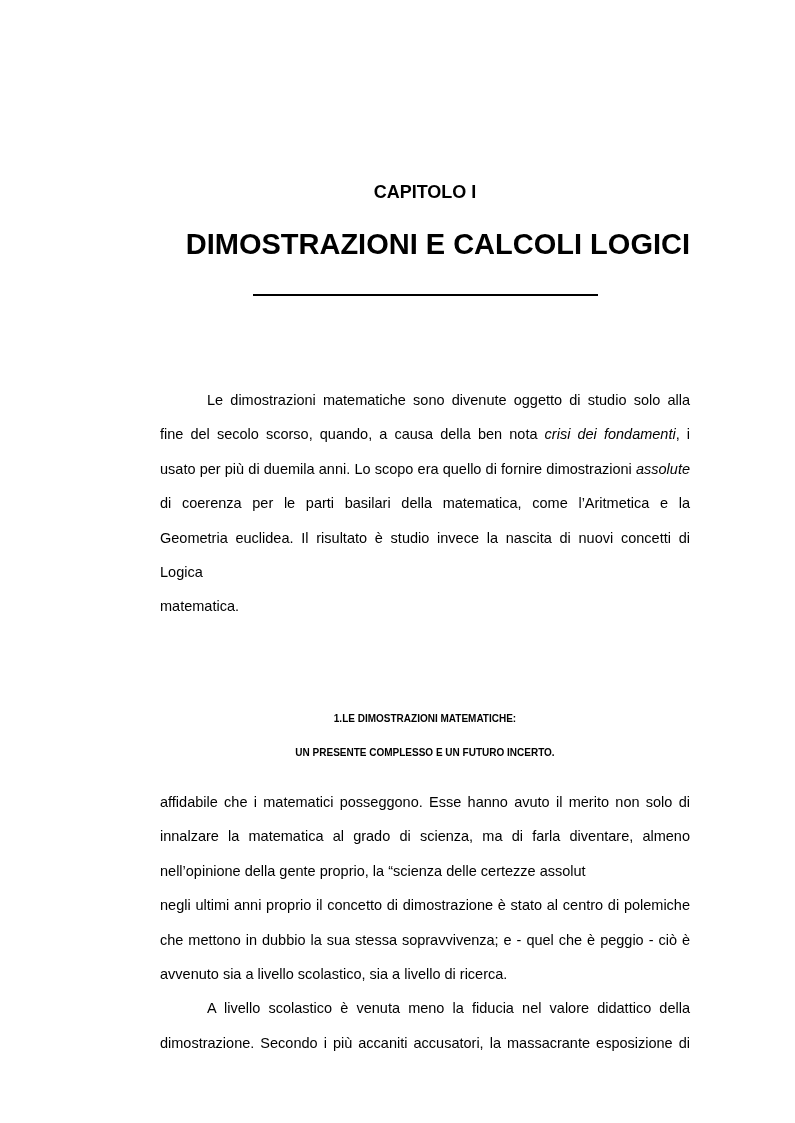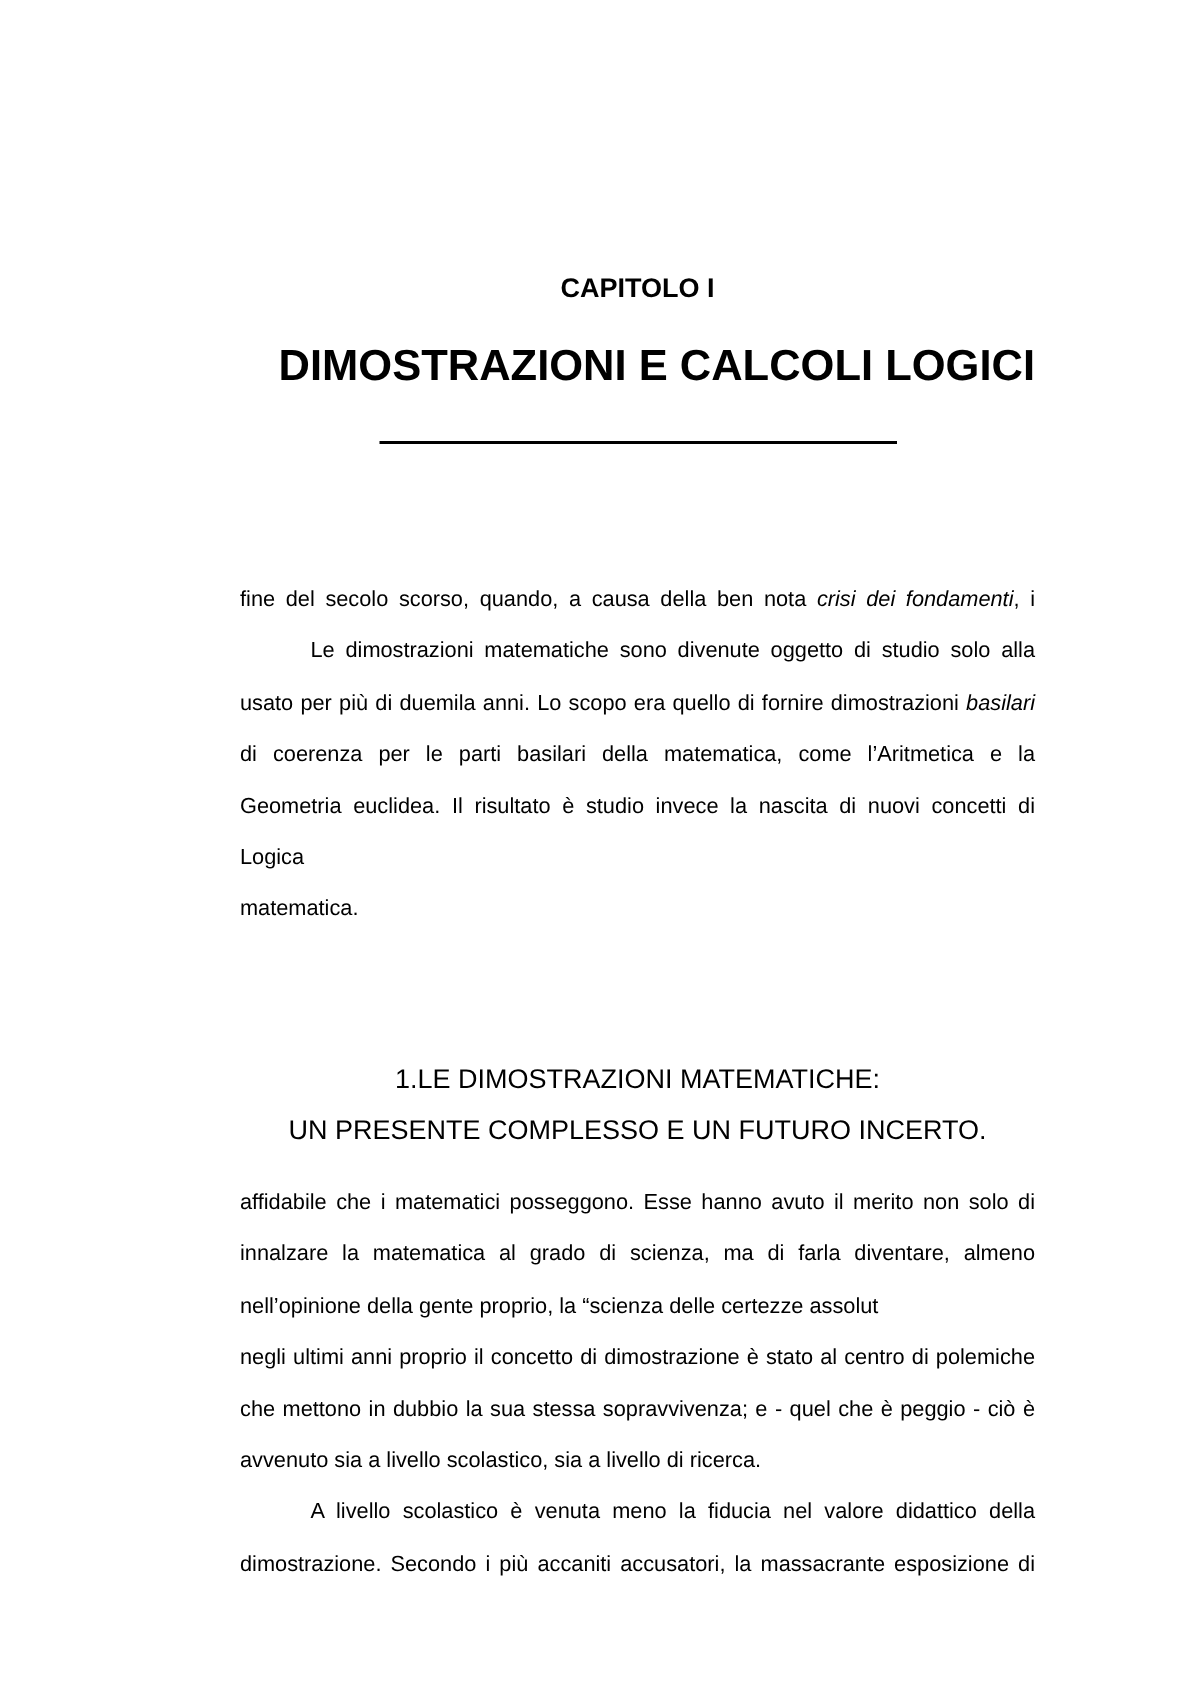--- a/index.html
+++ b/index.html
@@ -53,22 +53,22 @@
     font-size: 14.5px;
     line-height: 34.4px;
   }
   .para-intro { top: 335px; }
   .section-heading {
     position: absolute;
     top: 654px;
     left: 160px;
     width: 530px;
     text-align: center;
-    font-size: 18px;
-    font-weight: normal;
+    font-size: 10px;
+    font-weight: bold;
     line-height: 34.4px;
   }
   .para-body { top: 737px; }
   .line { line-height: 34.4px; }
   .line.just {
     text-align: justify;
     text-align-last: justify;
   }
   .line.indent { text-indent: 47px; }
   .it { font-style: italic; }
@@ -78,23 +78,23 @@
 
 <div class="page">
 
   <div class="chapter">CAPITOLO I</div>
 
   <div class="doc-title">DIMOSTRAZIONI E CALCOLI LOGICI</div>
 
   <div class="rule"></div>
 
   <div class="para para-intro" id="intro-para">
+      <div class="line just indent"><span>Le dimostrazioni matematiche sono divenute oggetto di studio solo alla</span></div>
       <div class="line just"><span>fine del secolo scorso, quando, a causa della ben nota </span><span class="it">crisi dei fondamenti</span><span>, i</span></div>
-      <div class="line just indent"><span>Le dimostrazioni matematiche sono divenute oggetto di studio solo alla</span></div>
-      <div class="line just"><span>usato per più di duemila anni. Lo scopo era quello di fornire dimostrazioni </span><span class="it">basilari</span></div>
+      <div class="line just"><span>usato per più di duemila anni. Lo scopo era quello di fornire dimostrazioni </span><span class="it">assolute</span></div>
       <div class="line just"><span>di coerenza per le parti basilari della matematica, come l’Aritmetica e la</span></div>
       <div class="line just"><span>Geometria euclidea. Il risultato è studio invece la nascita di nuovi concetti di Logica</span></div>
       <div class="line"><span>matematica.</span></div>
     </div>
 
   <div class="section-heading">
     <div>1.LE DIMOSTRAZIONI MATEMATICHE:</div>
     <div>UN PRESENTE COMPLESSO E UN FUTURO INCERTO.</div>
   </div>
 

